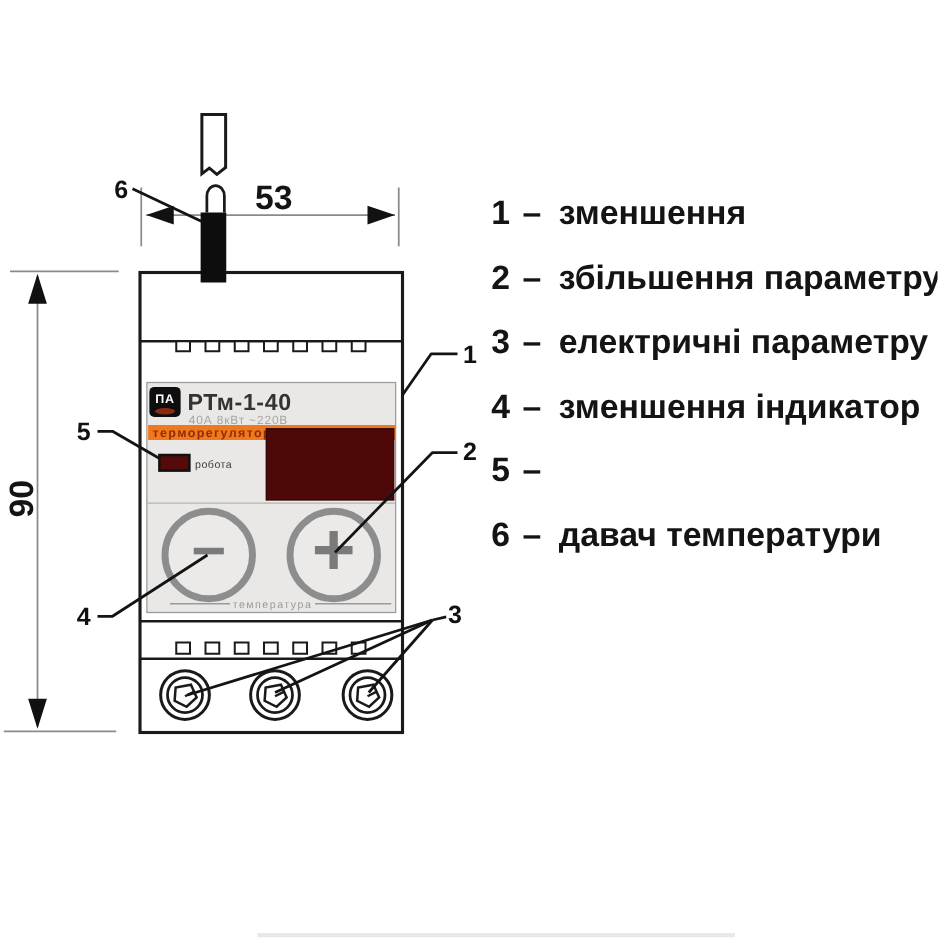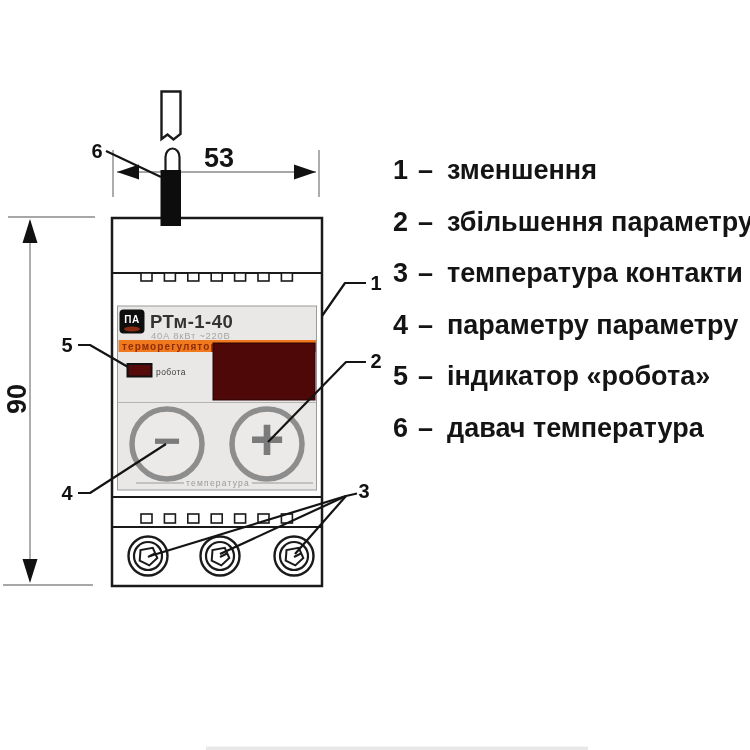--- a/index.html
+++ b/index.html
@@ -188,30 +188,29 @@
     <span class="l-label">зменшення</span>
   </div>
   <div class="legend-row">
     <span class="l-num">2</span>
     <span class="l-dash">–</span>
     <span class="l-label">збільшення параметру</span>
   </div>
   <div class="legend-row">
     <span class="l-num">3</span>
     <span class="l-dash">–</span>
-    <span class="l-label">температура контакти</span>
+    <span class="l-label">електричні параметру</span>
   </div>
   <div class="legend-row">
     <span class="l-num">4</span>
     <span class="l-dash">–</span>
-    <span class="l-label">параметру параметру</span>
+    <span class="l-label">зменшення індикатор</span>
   </div>
   <div class="legend-row">
     <span class="l-num">5</span>
     <span class="l-dash">–</span>
-    <span class="l-label">індикатор «робота»</span>
   </div>
   <div class="legend-row">
     <span class="l-num">6</span>
     <span class="l-dash">–</span>
-    <span class="l-label">давач температура</span>
+    <span class="l-label">давач температури</span>
   </div>
 </div>
 
 </body></html>

